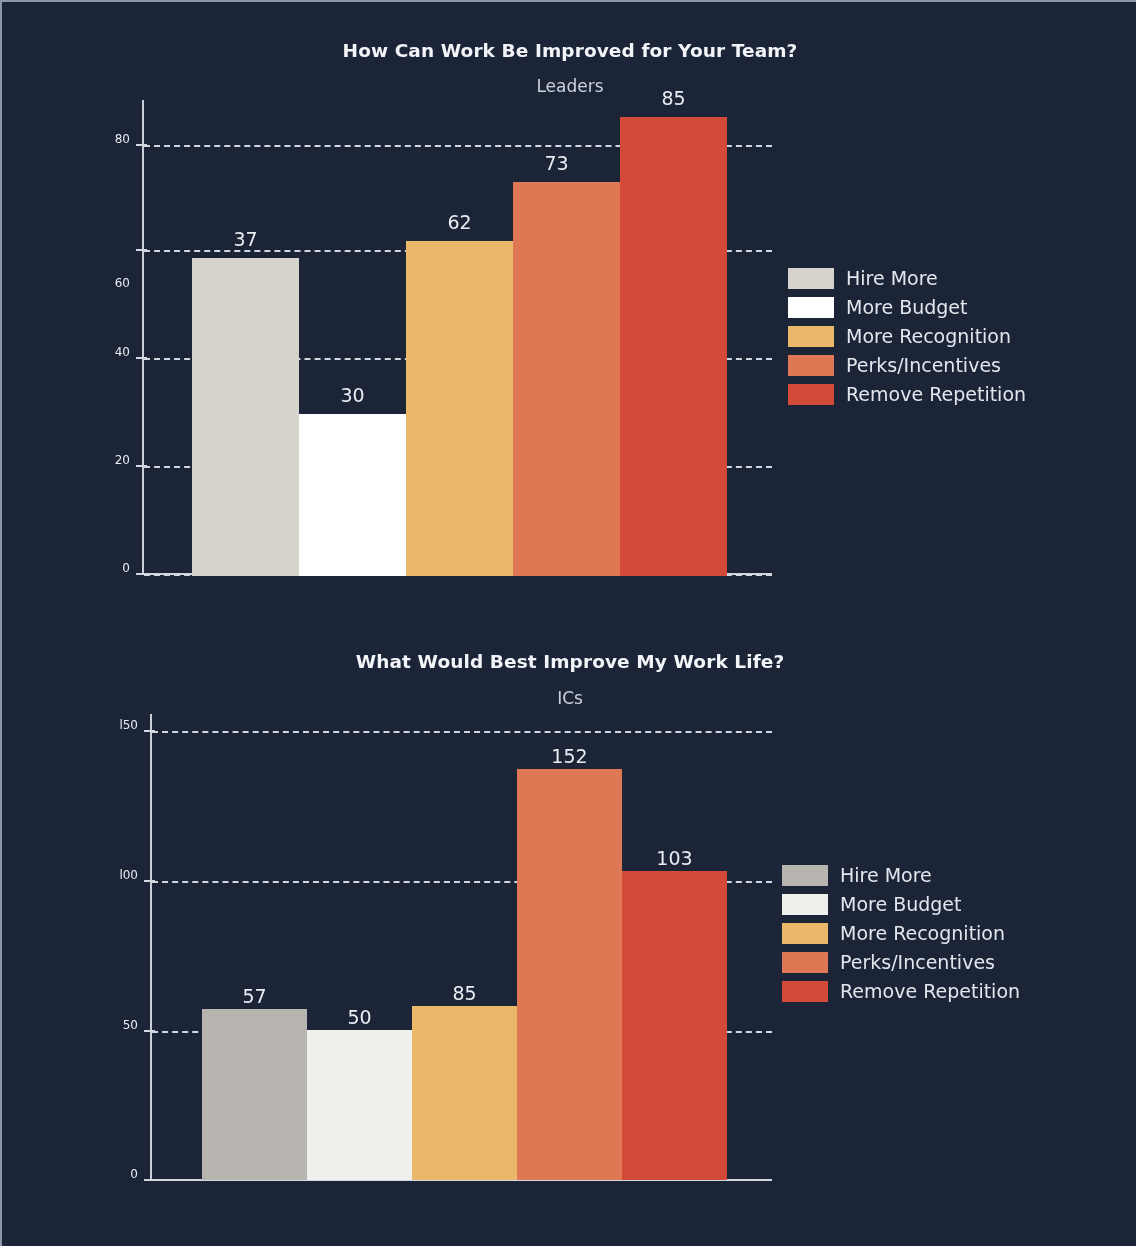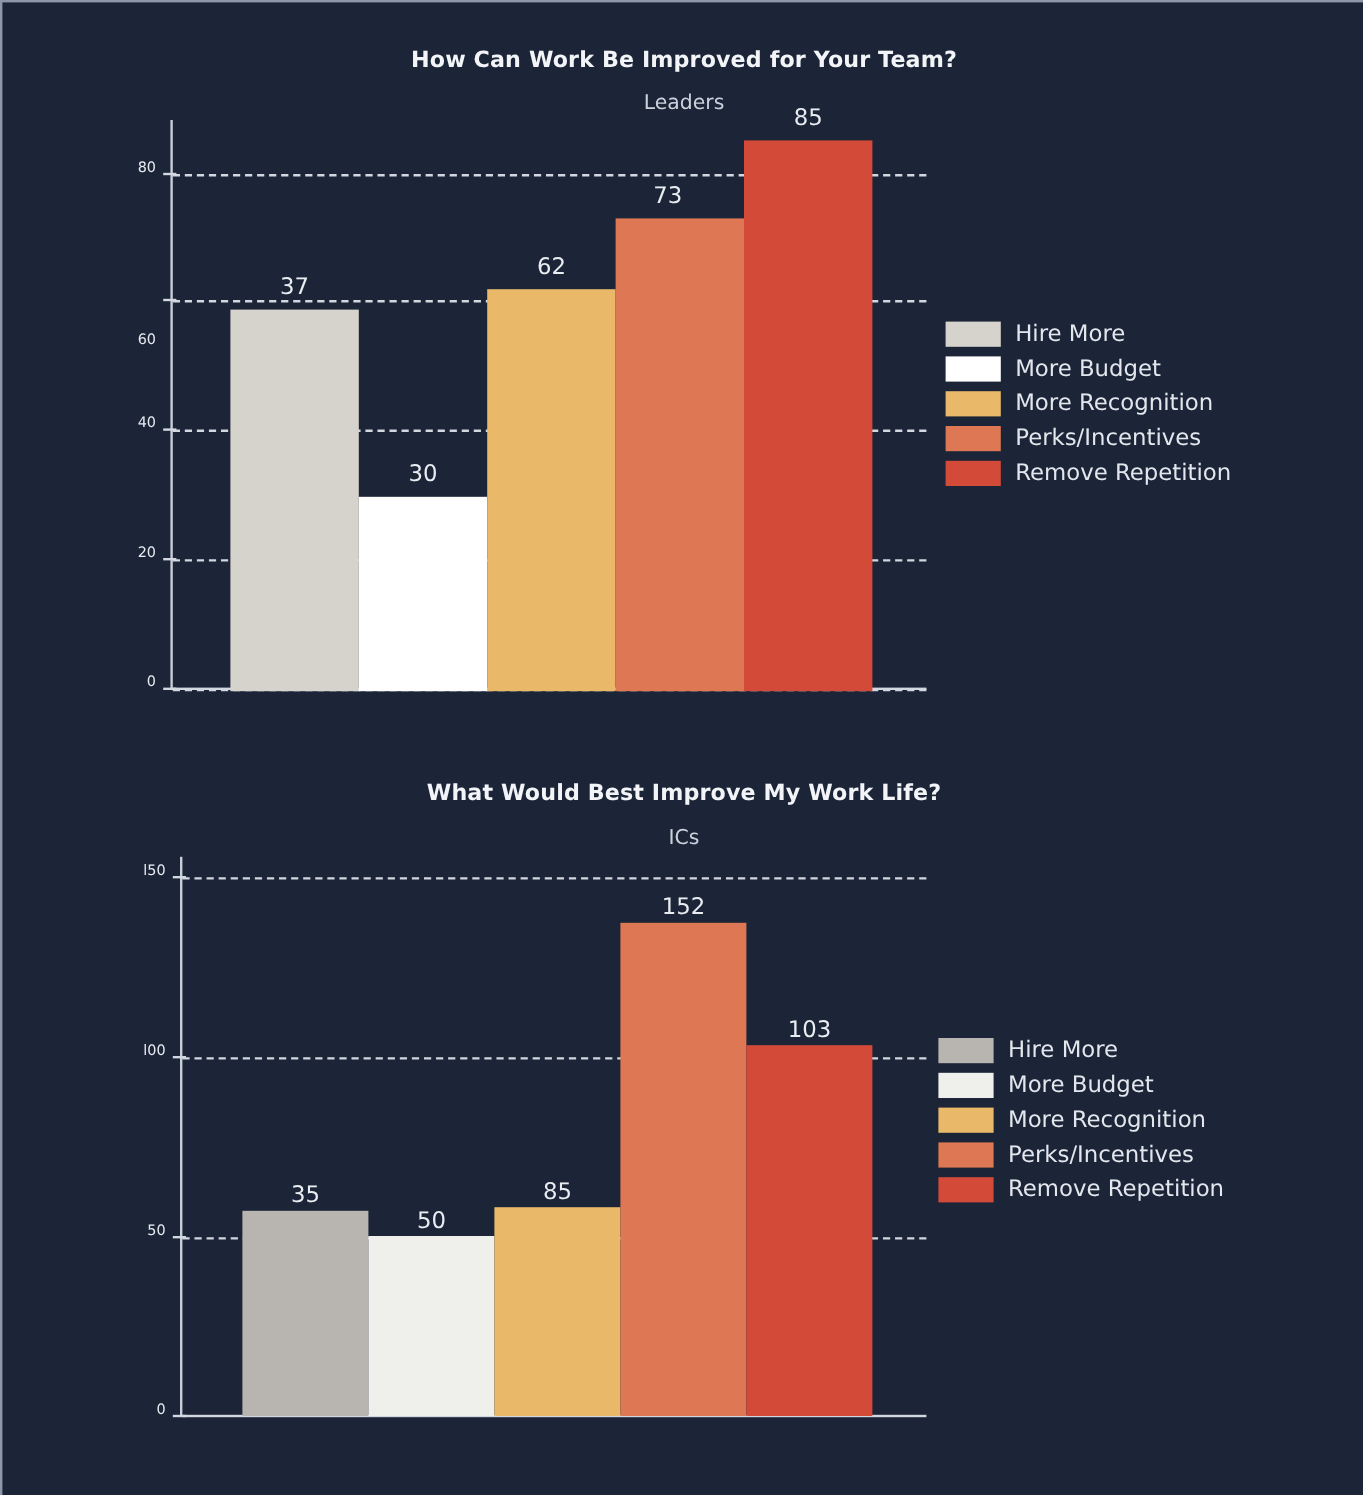--- a/index.html
+++ b/index.html
@@ -209,21 +209,21 @@
 
       <div class="gridline" style="left:2px; top:167px; width:620px;"></div>
       <div class="tickmark" style="left:-6px; top:166px;"></div>
       <div class="ytick-label" style="left:-80px; top:154px; width:68px;">l00</div>
 
       <div class="gridline" style="left:2px; top:17px; width:620px;"></div>
       <div class="tickmark" style="left:-6px; top:16px;"></div>
       <div class="ytick-label" style="left:-80px; top:4px; width:68px;">l50</div>
 
       <div class="bar" style="left:52px; width:105px; height:171px; background:#b8b5b0;"></div>
-      <div class="bar-value" style="left:52px; top:271px; width:105px;">35</div>
+      <div class="bar-value" style="left:52px; top:271px; width:105px;">57</div>
 
       <div class="bar" style="left:157px; width:105px; height:150px; background:#efefec;"></div>
       <div class="bar-value" style="left:157px; top:292px; width:105px;">50</div>
 
       <div class="bar" style="left:262px; width:105px; height:174px; background:#e9b969;"></div>
       <div class="bar-value" style="left:262px; top:268px; width:105px;">85</div>
 
       <div class="bar" style="left:367px; width:105px; height:411px; background:#dd7754;"></div>
       <div class="bar-value" style="left:367px; top:31px; width:105px;">152</div>
 

